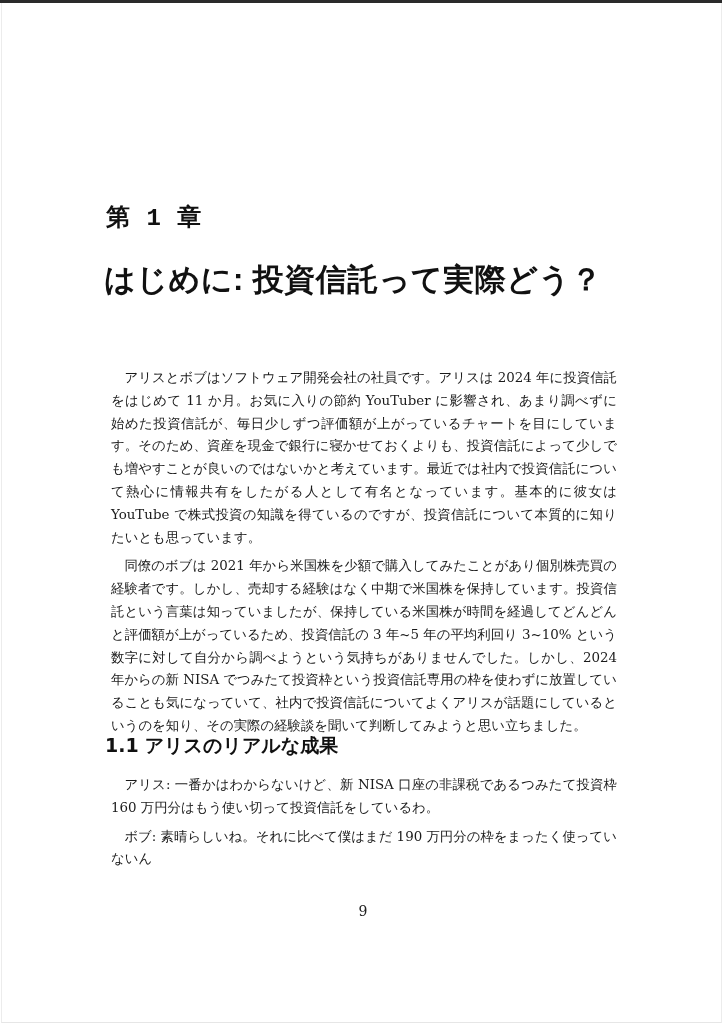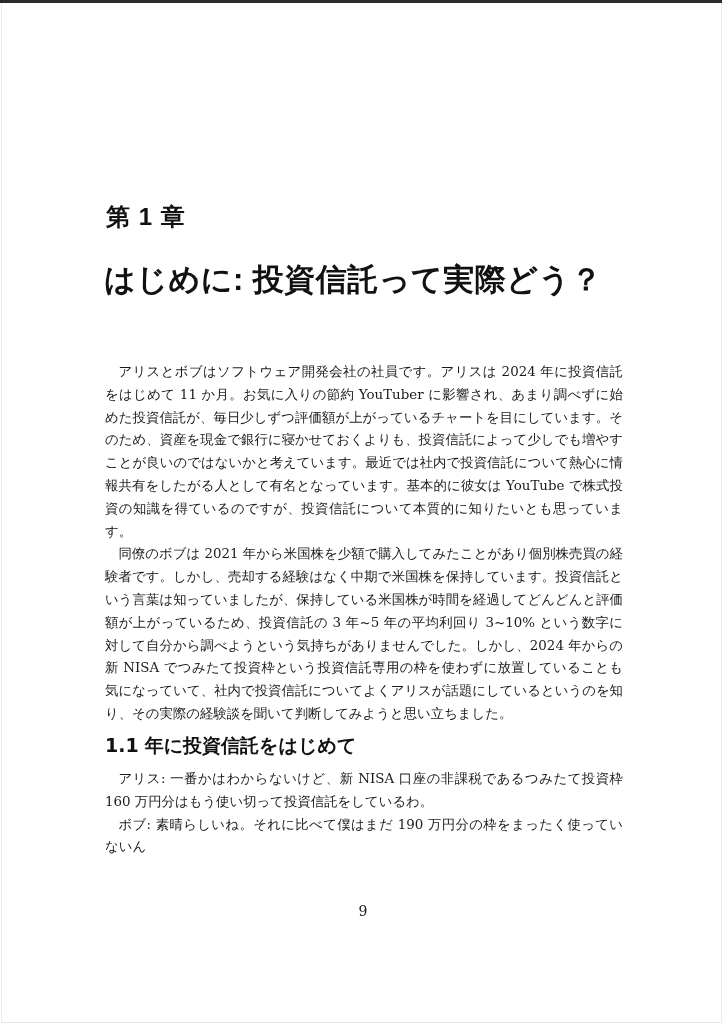--- a/index.html
+++ b/index.html
@@ -8,34 +8,34 @@
     font-family: "DejaVu Serif", "Liberation Serif", serif;
     color: #111;
   }
   .topbar { position: absolute; left: 0; top: 0; width: 722px; height: 3px; background: #2a2a2a; }
   .page {
     position: absolute; left: 1px; top: 3px; width: 719px; height: 1019px;
     background: #fff; border-left: 1px solid #ececec; border-right: 1px solid #ececec; border-bottom: 1px solid #e6e6e6;
   }
   .chapter-label {
     position: absolute; left: 104px; top: 198px;
-    font-family: Liberation Sans, sans-serif;
+    font-family: Liberation Mono, monospace;
     font-weight: bold; font-size: 24px; letter-spacing: 1px; color: #111;
   }
   .chapter-title {
     position: absolute; left: 102px; top: 256px;
     font-family: Liberation Sans, sans-serif;
     font-weight: bold; font-size: 31px; letter-spacing: 0.5px; color: #111; white-space: nowrap;
   }
   .body-text {
     position: absolute; left: 103px; width: 518px;
     font-size: 13.4px; line-height: 22.8px; color: #1a1a1a;
     text-align: justify;
   }
-  .body-text p { margin: 0; text-indent: 1em; }
+  .body-text p { margin: 6px; text-indent: 1em; }
   .intro { top: 358px; }
   .section-heading {
     position: absolute; left: 103px; top: 730px;
     font-family: "DejaVu Sans", "Liberation Sans", sans-serif;
     font-weight: bold; font-size: 19px; color: #111; white-space: nowrap;
   }
   .section-heading .num { margin-right: 6px; }
   .dialog { top: 765px; }
   .page-number {
     position: absolute; left: 0; width: 722px; top: 900px; text-align: center;
@@ -51,21 +51,21 @@
 
   <div class="chapter-label">第 1 章</div>
   <div class="chapter-title">はじめに: 投資信託って実際どう？</div>
 
   <div class="body-text intro">
     <p>アリスとボブはソフトウェア開発会社の社員です。アリスは 2024 年に投資信託をはじめて 11 か月。お気に入りの節約 YouTuber に影響され、あまり調べずに始めた投資信託が、毎日少しずつ評価額が上がっているチャートを目にしています。そのため、資産を現金で銀行に寝かせておくよりも、投資信託によって少しでも増やすことが良いのではないかと考えています。最近では社内で投資信託について熱心に情報共有をしたがる人として有名となっています。基本的に彼女は YouTube で株式投資の知識を得ているのですが、投資信託について本質的に知りたいとも思っています。</p>
     <p>同僚のボブは 2021 年から米国株を少額で購入してみたことがあり個別株売買の経験者です。しかし、売却する経験はなく中期で米国株を保持しています。投資信託という言葉は知っていましたが、保持している米国株が時間を経過してどんどんと評価額が上がっているため、投資信託の 3 年~5 年の平均利回り 3~10% という数字に対して自分から調べようという気持ちがありませんでした。しかし、2024 年からの新 NISA でつみたて投資枠という投資信託専用の枠を使わずに放置していることも気になっていて、社内で投資信託についてよくアリスが話題にしているというのを知り、その実際の経験談を聞いて判断してみようと思い立ちました。</p>
   </div>
 
   <div class="section-heading">
-    <span class="num">1.1</span><span>年に投資信託をはじめて</span>
+    <span class="num">1.1</span><span>アリスのリアルな成果</span>
   </div>
 
   <div class="body-text dialog">
     <p>アリス: 一番かはわからないけど、新 NISA 口座の非課税であるつみたて投資枠 160 万円分はもう使い切って投資信託をしているわ。</p>
     <p>ボブ: 素晴らしいね。それに比べて僕はまだ 190 万円分の枠をまったく使っていないん</p>
   </div>
 
   <div class="page-number">9</div>
 </div>
 

